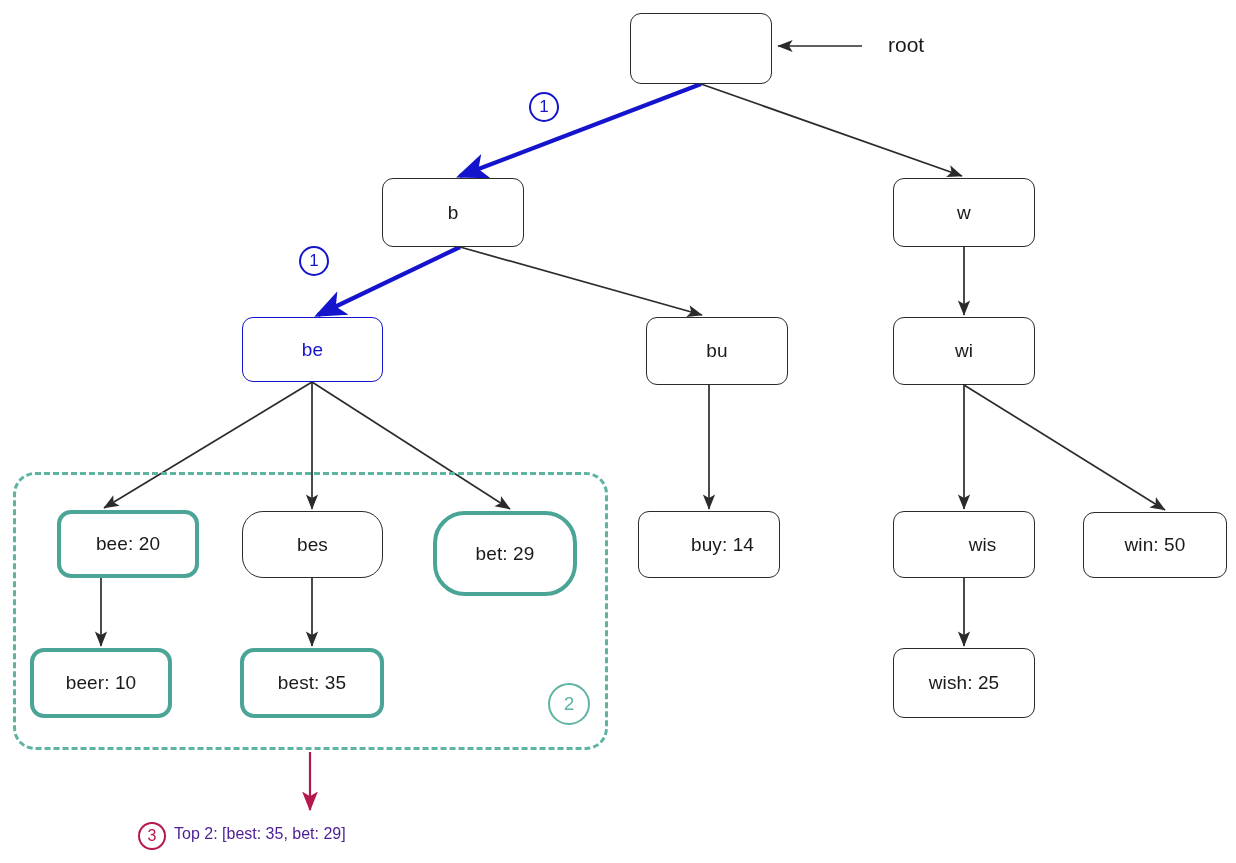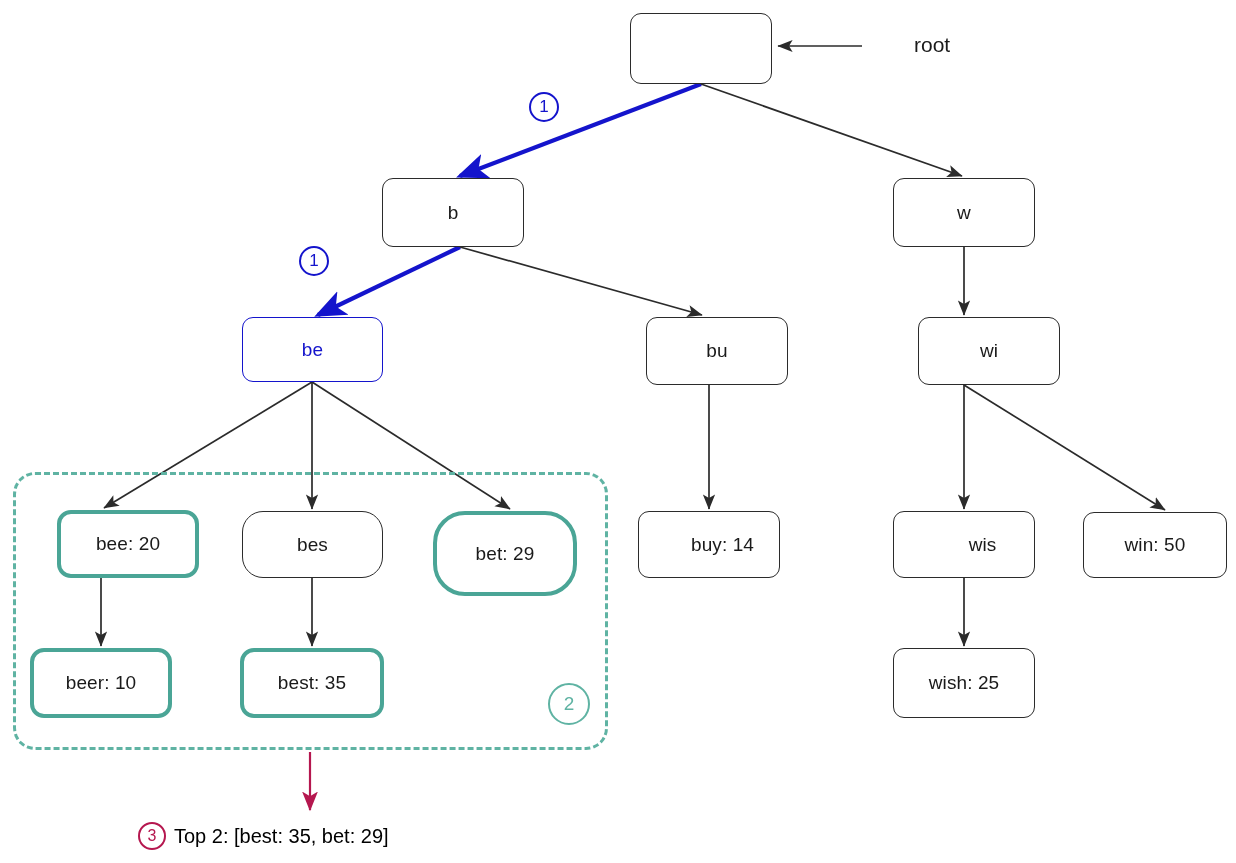--- a/index.html
+++ b/index.html
@@ -85,26 +85,25 @@
     width: 28px;
     height: 28px;
     font-size: 16px;
   }
   .anno-label {
     position: absolute;
     font-size: 21px;
     color: #1a1a1a;
     z-index: 4;
     white-space: nowrap;
-    margin-left: 26px;
   }
   .result-label {
     position: absolute;
-    font-size: 20px;
-    color: #000000;
+    font-size: 16px;
+    color: #4c1d95;
     z-index: 4;
     white-space: nowrap;
   }
 </style>
 </head>
 <body>
 
 <div id="canvas">
 
   <svg id="edges" viewBox="0 0 1236 863" xmlns="http://www.w3.org/2000/svg">
@@ -154,21 +153,21 @@
       </div>
       <div class="node" style="left: 893px; top: 178px; width: 142px; height: 69px;">
         <span>w</span>
       </div>
       <div class="node blue" style="left: 242px; top: 317px; width: 141px; height: 65px;">
         <span>be</span>
       </div>
       <div class="node" style="left: 638px; top: 317px; width: 142px; height: 68px; margin-left: 8px;">
         <span>bu</span>
       </div>
-      <div class="node" style="left: 893px; top: 317px; width: 142px; height: 68px; margin-left: 25px;">
+      <div class="node" style="left: 893px; top: 317px; width: 142px; height: 68px;">
         <span>wi</span>
       </div>
       <div class="node teal" style="left: 30px; top: 510px; width: 142px; height: 68px; margin-left: 27px;">
         <span>bee: 20</span>
       </div>
       <div class="node" style="left: 242px; top: 511px; width: 141px; height: 67px; border-radius: 21px;">
         <span>bes</span>
       </div>
       <div class="node teal" style="left: 433px; top: 511px; width: 144px; height: 85px; border-radius: 32px;">
         <span>bet: 29</span>

